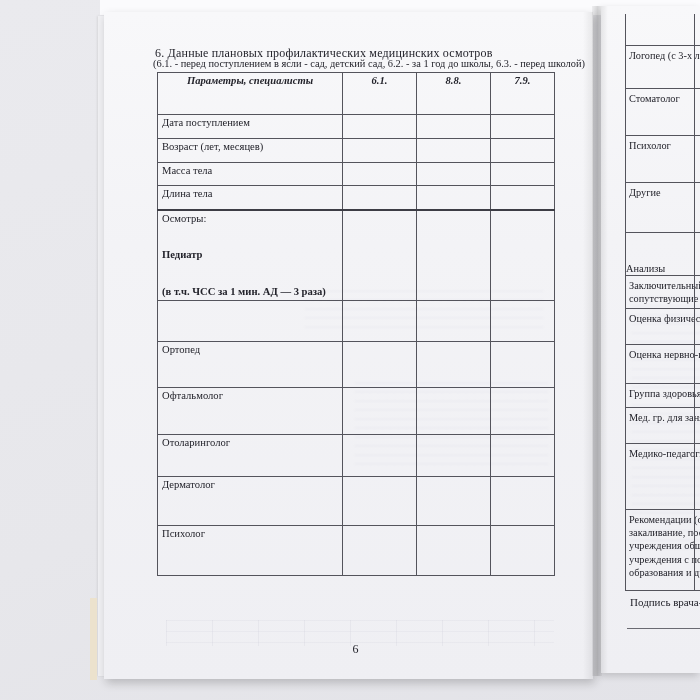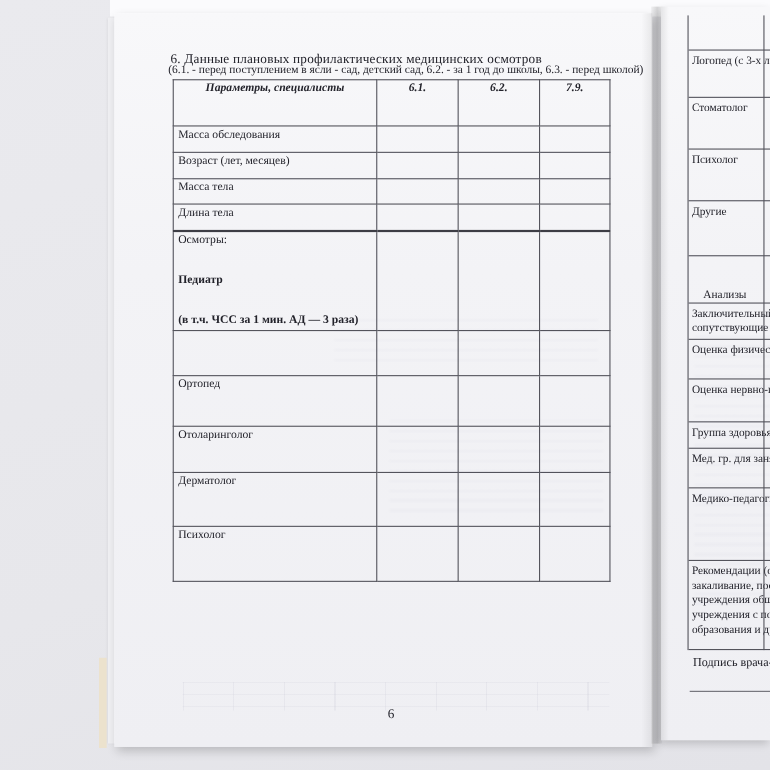--- a/index.html
+++ b/index.html
@@ -40,21 +40,21 @@
       repeating-linear-gradient(90deg,rgba(90,90,130,.10) 0 1px,transparent 1px 46px),
       repeating-linear-gradient(180deg,rgba(90,90,130,.09) 0 1px,transparent 1px 11px);}
   .ghost-soft{background:repeating-linear-gradient(180deg,rgba(90,90,130,.05) 0 2px,transparent 2px 9px);
       filter:blur(1px);}
   .page-num{position:absolute;left:53px;top:630px;width:397px;text-align:center;font-size:12px;}
   
   .rtable{position:absolute;left:24px;top:8px;width:82px;border-left:1px solid #54545c;}
   .rtable::after{content:"";position:absolute;left:68px;top:0;bottom:0;width:1px;background:#54545c;}
   .rrow{border-bottom:1px solid #54545c;overflow:hidden;}
   .rrow .txt{padding:3px 0 0 3px;font-size:10.3px;line-height:13.2px;white-space:nowrap;}
-  .rrow .ctr{text-align:center;white-space:nowrap;width:66px;padding-left:0;}
+  .rrow .ctr{white-space:nowrap;width:66px;padding-left:0;}
   .sig-label{position:absolute;left:29px;top:590px;font-size:11px;white-space:nowrap;}
   .sig-line{position:absolute;left:26px;top:622px;width:75px;border-top:1px solid #6a6a72;}
 </style>
 </head>
 <body>
 
 <div class="scene">
 
   <div class="top-underlay"></div>
   <div class="under-page-edge"></div>
@@ -68,25 +68,25 @@
       <colgroup>
           <col style="width:185px">
           <col style="width:74px">
           <col style="width:74px">
           <col style="width:64px">
         </colgroup>
       <tbody>
           <tr style="height:42px">
         <td class="hdr">Параметры, специалисты</td>
         <td class="hdr">6.1.</td>
-        <td class="hdr">6.2.</td>
+        <td class="hdr">8.8.</td>
         <td class="hdr">7.9.</td>
       </tr>
       <tr style="height:24px">
-        <td>Масса обследования</td>
+        <td>Дата поступлением</td>
         <td></td>
             <td></td>
             <td></td>
       </tr>
       <tr style="height:24px">
         <td>Возраст (лет, месяцев)</td>
         <td></td>
             <td></td>
             <td></td>
       </tr>
@@ -117,20 +117,26 @@
         <td></td>
             <td></td>
             <td></td>
       </tr>
       <tr style="height:46px">
         <td>Ортопед</td>
         <td></td>
             <td></td>
             <td></td>
       </tr>
+      <tr style="height:47px">
+        <td>Офтальмолог</td>
+        <td></td>
+            <td></td>
+            <td></td>
+      </tr>
       <tr style="height:42px">
         <td>Отоларинголог</td>
         <td></td>
             <td></td>
             <td></td>
       </tr>
       <tr style="height:49px">
         <td>Дерматолог</td>
         <td></td>
             <td></td>

